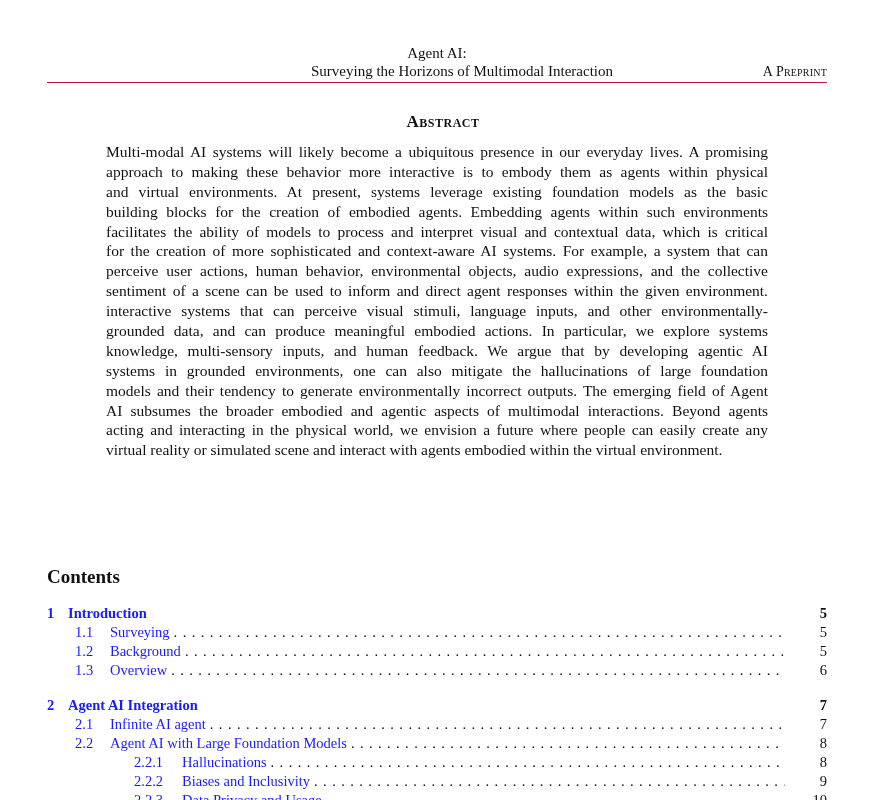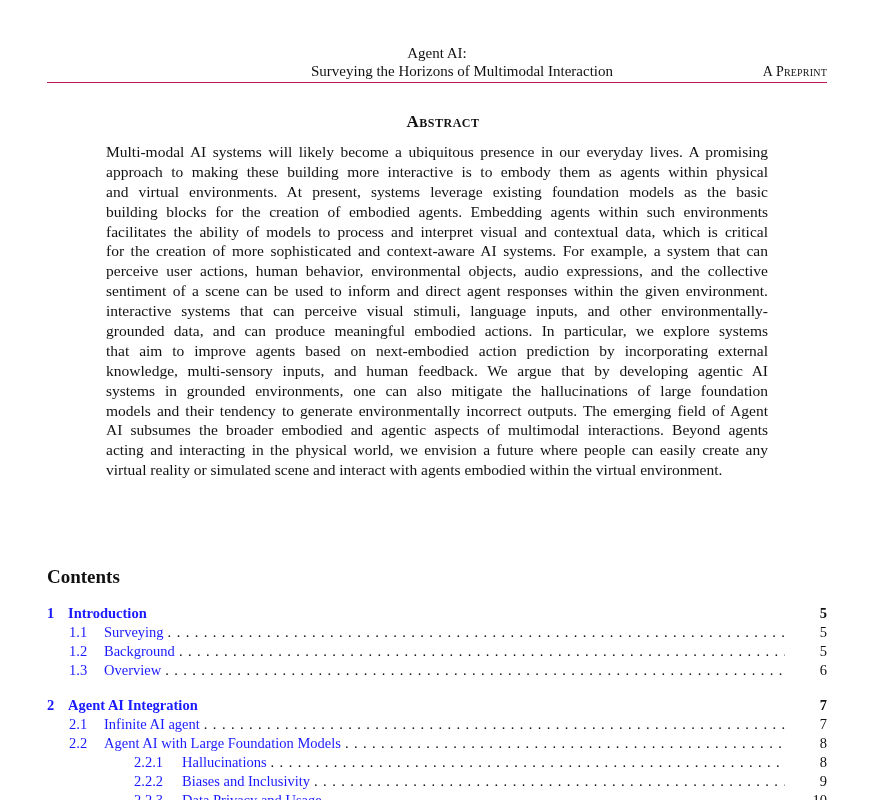--- a/index.html
+++ b/index.html
@@ -37,21 +37,21 @@
   }
   .toc { position: absolute; left: 47px; top: 604px; width: 780px; }
   .toc-row {
     position: relative; height: 19px; font-size: 14.5px; line-height: 19px;
     color: #1a1aff; display: flex; align-items: baseline;
   }
   .toc-row.section { font-weight: bold; }
   .toc-row.gap { margin-top: 16px; }
   .toc-num { display: inline-block; }
   .toc-row.section .toc-num { width: 21px; }
-  .toc-row.sub .toc-num { width: 35px; margin-left: 22px; }
+  .toc-row.sub .toc-num { width: 35px; margin-left: 28px; }
   .toc-row.subsub .toc-num { width: 48px; margin-left: 87px; }
   .toc-title { white-space: nowrap; padding-right: 4px; }
   .toc-dots {
     flex: 1; overflow: hidden; white-space: nowrap; color: #111;
     letter-spacing: 5.4px; margin-right: 18px; font-weight: normal;
   }
   .toc-page { color: #111; width: 24px; text-align: right; }
   .toc-row.section .toc-dots { visibility: hidden; }
 </style>
 </head>
@@ -62,30 +62,29 @@
     <div>Agent AI:</div>
     <div class="t2">Surveying the Horizons of Multimodal Interaction</div>
   </div>
   <div class="preprint">A Preprint</div>
 </div>
 
 <div class="abstract-heading">Abstract</div>
 
 <div class="abstract-body" id="abstract-body">
     <span class="line">Multi-modal AI systems will likely become a ubiquitous presence in our everyday lives. A promising</span>
-    <span class="line">approach to making these building more interactive is to embody them as agents within physical</span>
+    <span class="line">approach to making these behavior more interactive is to embody them as agents within physical</span>
     <span class="line">and virtual environments.  At present, systems leverage existing foundation models as the basic</span>
     <span class="line">building blocks for the creation of embodied agents. Embedding agents within such environments</span>
     <span class="line">facilitates the ability of models to process and interpret visual and contextual data, which is critical</span>
     <span class="line">for the creation of more sophisticated and context-aware AI systems. For example, a system that can</span>
     <span class="line">perceive user actions, human behavior, environmental objects, audio expressions, and the collective</span>
     <span class="line">sentiment of a scene can be used to inform and direct agent responses within the given environment.</span>
     <span class="line">interactive systems that can perceive visual stimuli, language inputs, and other environmentally-</span>
     <span class="line">grounded data, and can produce meaningful embodied actions. In particular, we explore systems</span>
-    <span class="line">that aim to improve agents based on next-embodied action prediction by incorporating external</span>
     <span class="line">knowledge, multi-sensory inputs, and human feedback.  We argue that by developing agentic AI</span>
     <span class="line">systems in grounded environments, one can also mitigate the hallucinations of large foundation</span>
     <span class="line">models and their tendency to generate environmentally incorrect outputs. The emerging field of Agent</span>
     <span class="line">AI subsumes the broader embodied and agentic aspects of multimodal interactions. Beyond agents</span>
     <span class="line">acting and interacting in the physical world, we envision a future where people can easily create any</span>
     <span class="line last">virtual reality or simulated scene and interact with agents embodied within the virtual environment.</span>
   </div>
 
 <div class="contents-heading">Contents</div>
 

